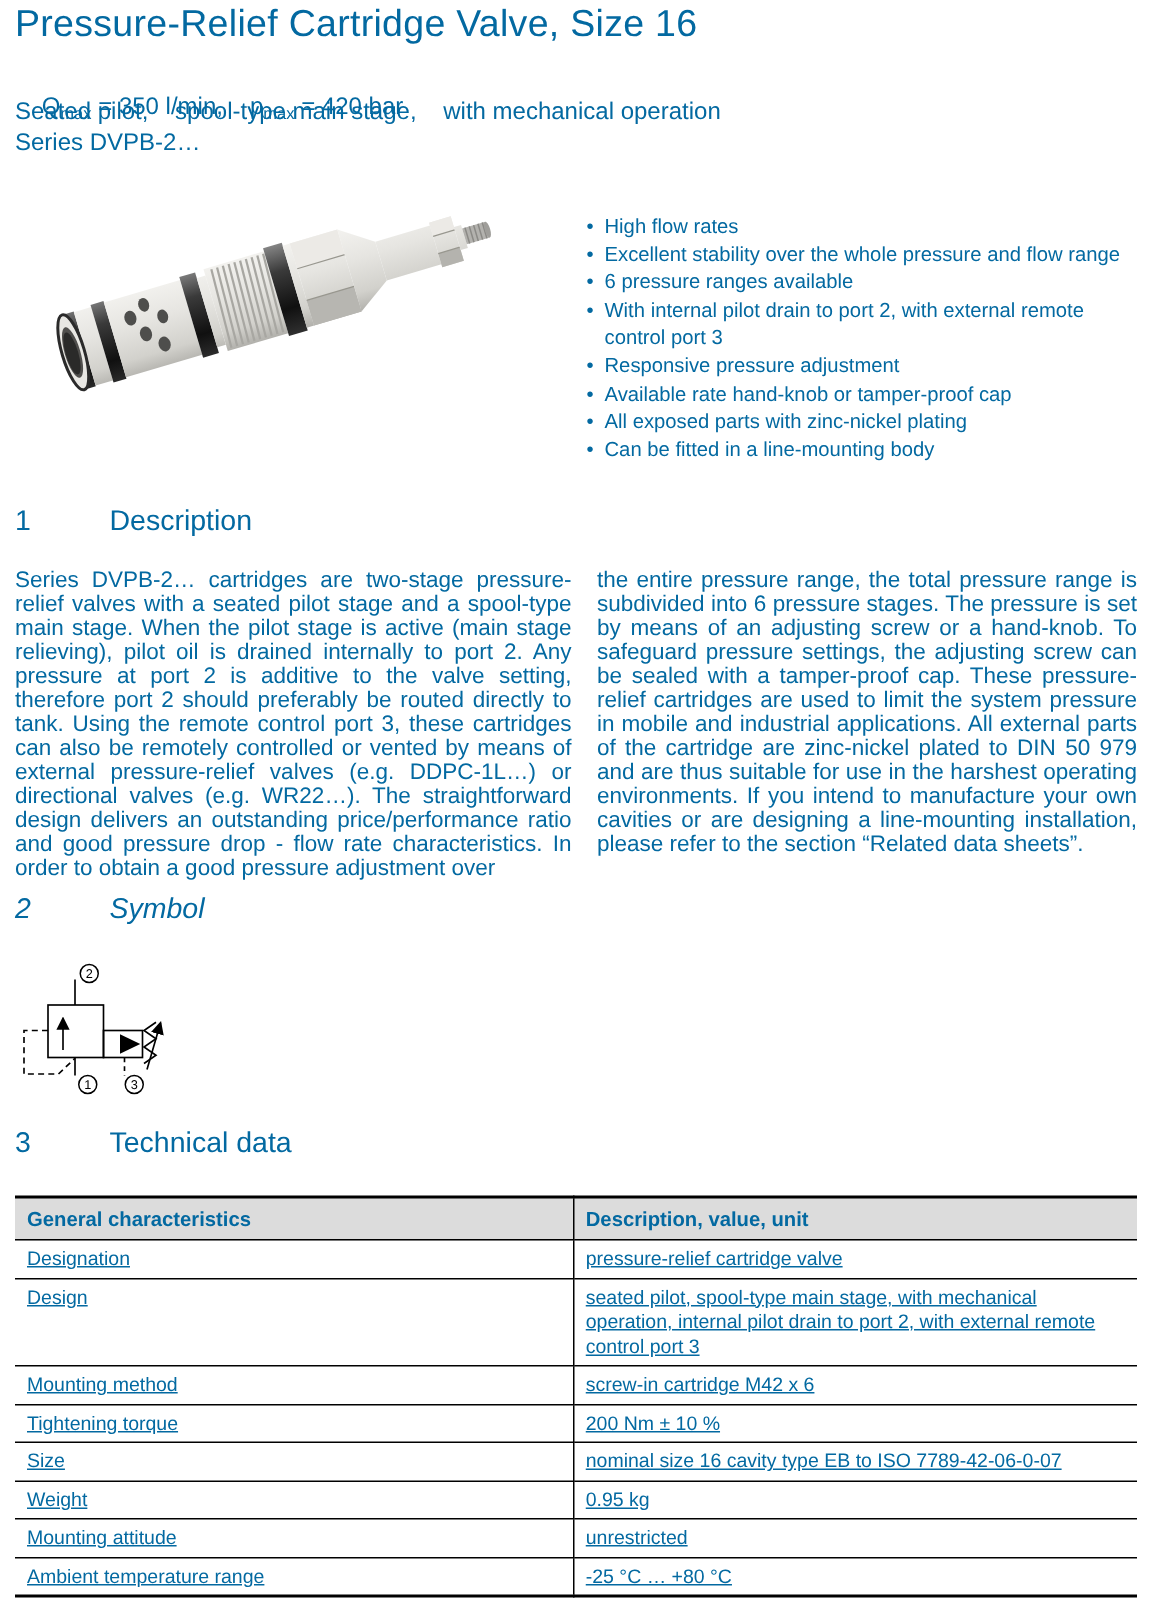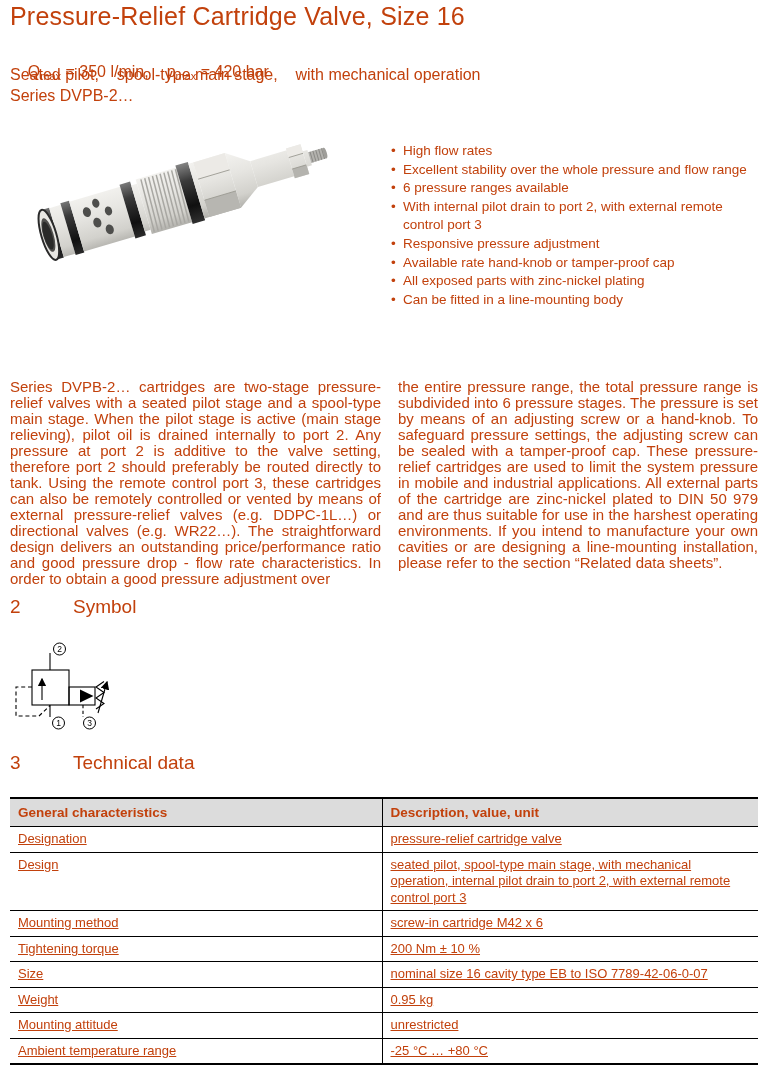--- a/index.html
+++ b/index.html
@@ -1,18 +1,18 @@
 <!DOCTYPE html>
 <html><head>
 <meta charset="utf-8">
 <style>
   html,body { margin:0; padding:0; background:#ffffff; }
   .page {
     position:relative; width:768px; height:1069px; background:#ffffff;
-    font-family:"Liberation Sans", sans-serif; color:#c2410c;
+    font-family:"Liberation Sans", sans-serif; color:#0369a1;
     overflow:hidden;
   }
   .title {
     position:absolute; left:10px; top:2px; margin:0;
     font-size:25px; font-weight:400; letter-spacing:0.2px;
   }
   .specline { position:absolute; left:10px; top:45px; font-size:16px; white-space:pre-wrap; }
   .specline sub { font-size:11px; vertical-align:-3px; }
   .spec-p { margin-left:18px; }
   .subline { position:absolute; left:10px; font-size:16px; white-space:pre-wrap; }
@@ -22,21 +22,21 @@
   .product-svg { position:absolute; left:5px; top:130px; }
 
   .features { position:absolute; left:391px; top:142px; width:356px; margin:0; padding:0; list-style:none; }
   .features li { display:flex; font-size:13.5px; line-height:18.6px; }
   .features .bullet { width:12px; flex:0 0 12px; }
   .features .ftxt { flex:1; }
 
   .heading { position:absolute; left:10px; font-size:19px; font-weight:400; }
   .heading .hnum { display:inline-block; width:63px; }
   .h-desc { top:337px; }
-  .h-sym  { top:596px; }
+  .h-sym  { top:596px;font-style:italic; }
   .h-tech { top:752px; }
 
   .desc-cols { position:absolute; left:10px; top:379px; width:748px; display:flex; gap:17px; }
   .desc-cols p { margin:0; font-size:15px; line-height:16px; text-align:justify; }
   .col-left  { width:371px; }
   .col-right { width:360px; }
 
   .symbol-svg { position:absolute; left:12px; top:638px; }
 
   .tech-table {
@@ -180,20 +180,23 @@
     <li>
         <span class="bullet">•</span>
         <span class="ftxt">All exposed parts with zinc-nickel plating</span>
       </li>
     <li>
         <span class="bullet">•</span>
         <span class="ftxt">Can be fitted in a line-mounting body</span>
       </li>
   </ul>
 
+  <div class="heading h-desc">
+    <span class="hnum">1</span><span>Description</span>
+  </div>
   <div class="desc-cols">
     <p class="col-left">Series DVPB-2… cartridges are two-stage pressure-relief valves with a seated pilot stage and a spool-type main stage. When the pilot stage is active (main stage relieving), pilot oil is drained internally to port 2. Any pressure at port 2 is additive to the valve setting, therefore port 2 should preferably be routed directly to tank. Using the remote control port 3, these cartridges can also be remotely controlled or vented by means of external pressure-relief valves (e.g. DDPC-1L…) or directional valves (e.g. WR22…). The straightforward design delivers an outstanding price/performance ratio and good pressure drop - flow rate characteristics. In order to obtain a good pressure adjustment over</p>
     <p class="col-right">the entire pressure range, the total pressure range is subdivided into 6 pressure stages. The pressure is set by means of an adjusting screw or a hand-knob. To safeguard pressure settings, the adjusting screw can be sealed with a tamper-proof cap. These pressure-relief cartridges are used to limit the system pressure in mobile and industrial applications. All external parts of the cartridge are zinc-nickel plated to DIN 50 979 and are thus suitable for use in the harshest operating environments. If you intend to manufacture your own cavities or are designing a line-mounting installation, please refer to the section “Related data sheets”.</p>
   </div>
 
   <div class="heading h-sym">
     <span class="hnum">2</span><span>Symbol</span>
   </div>
 
   <svg class="symbol-svg" width="135" height="97" viewBox="0 0 135 97">

